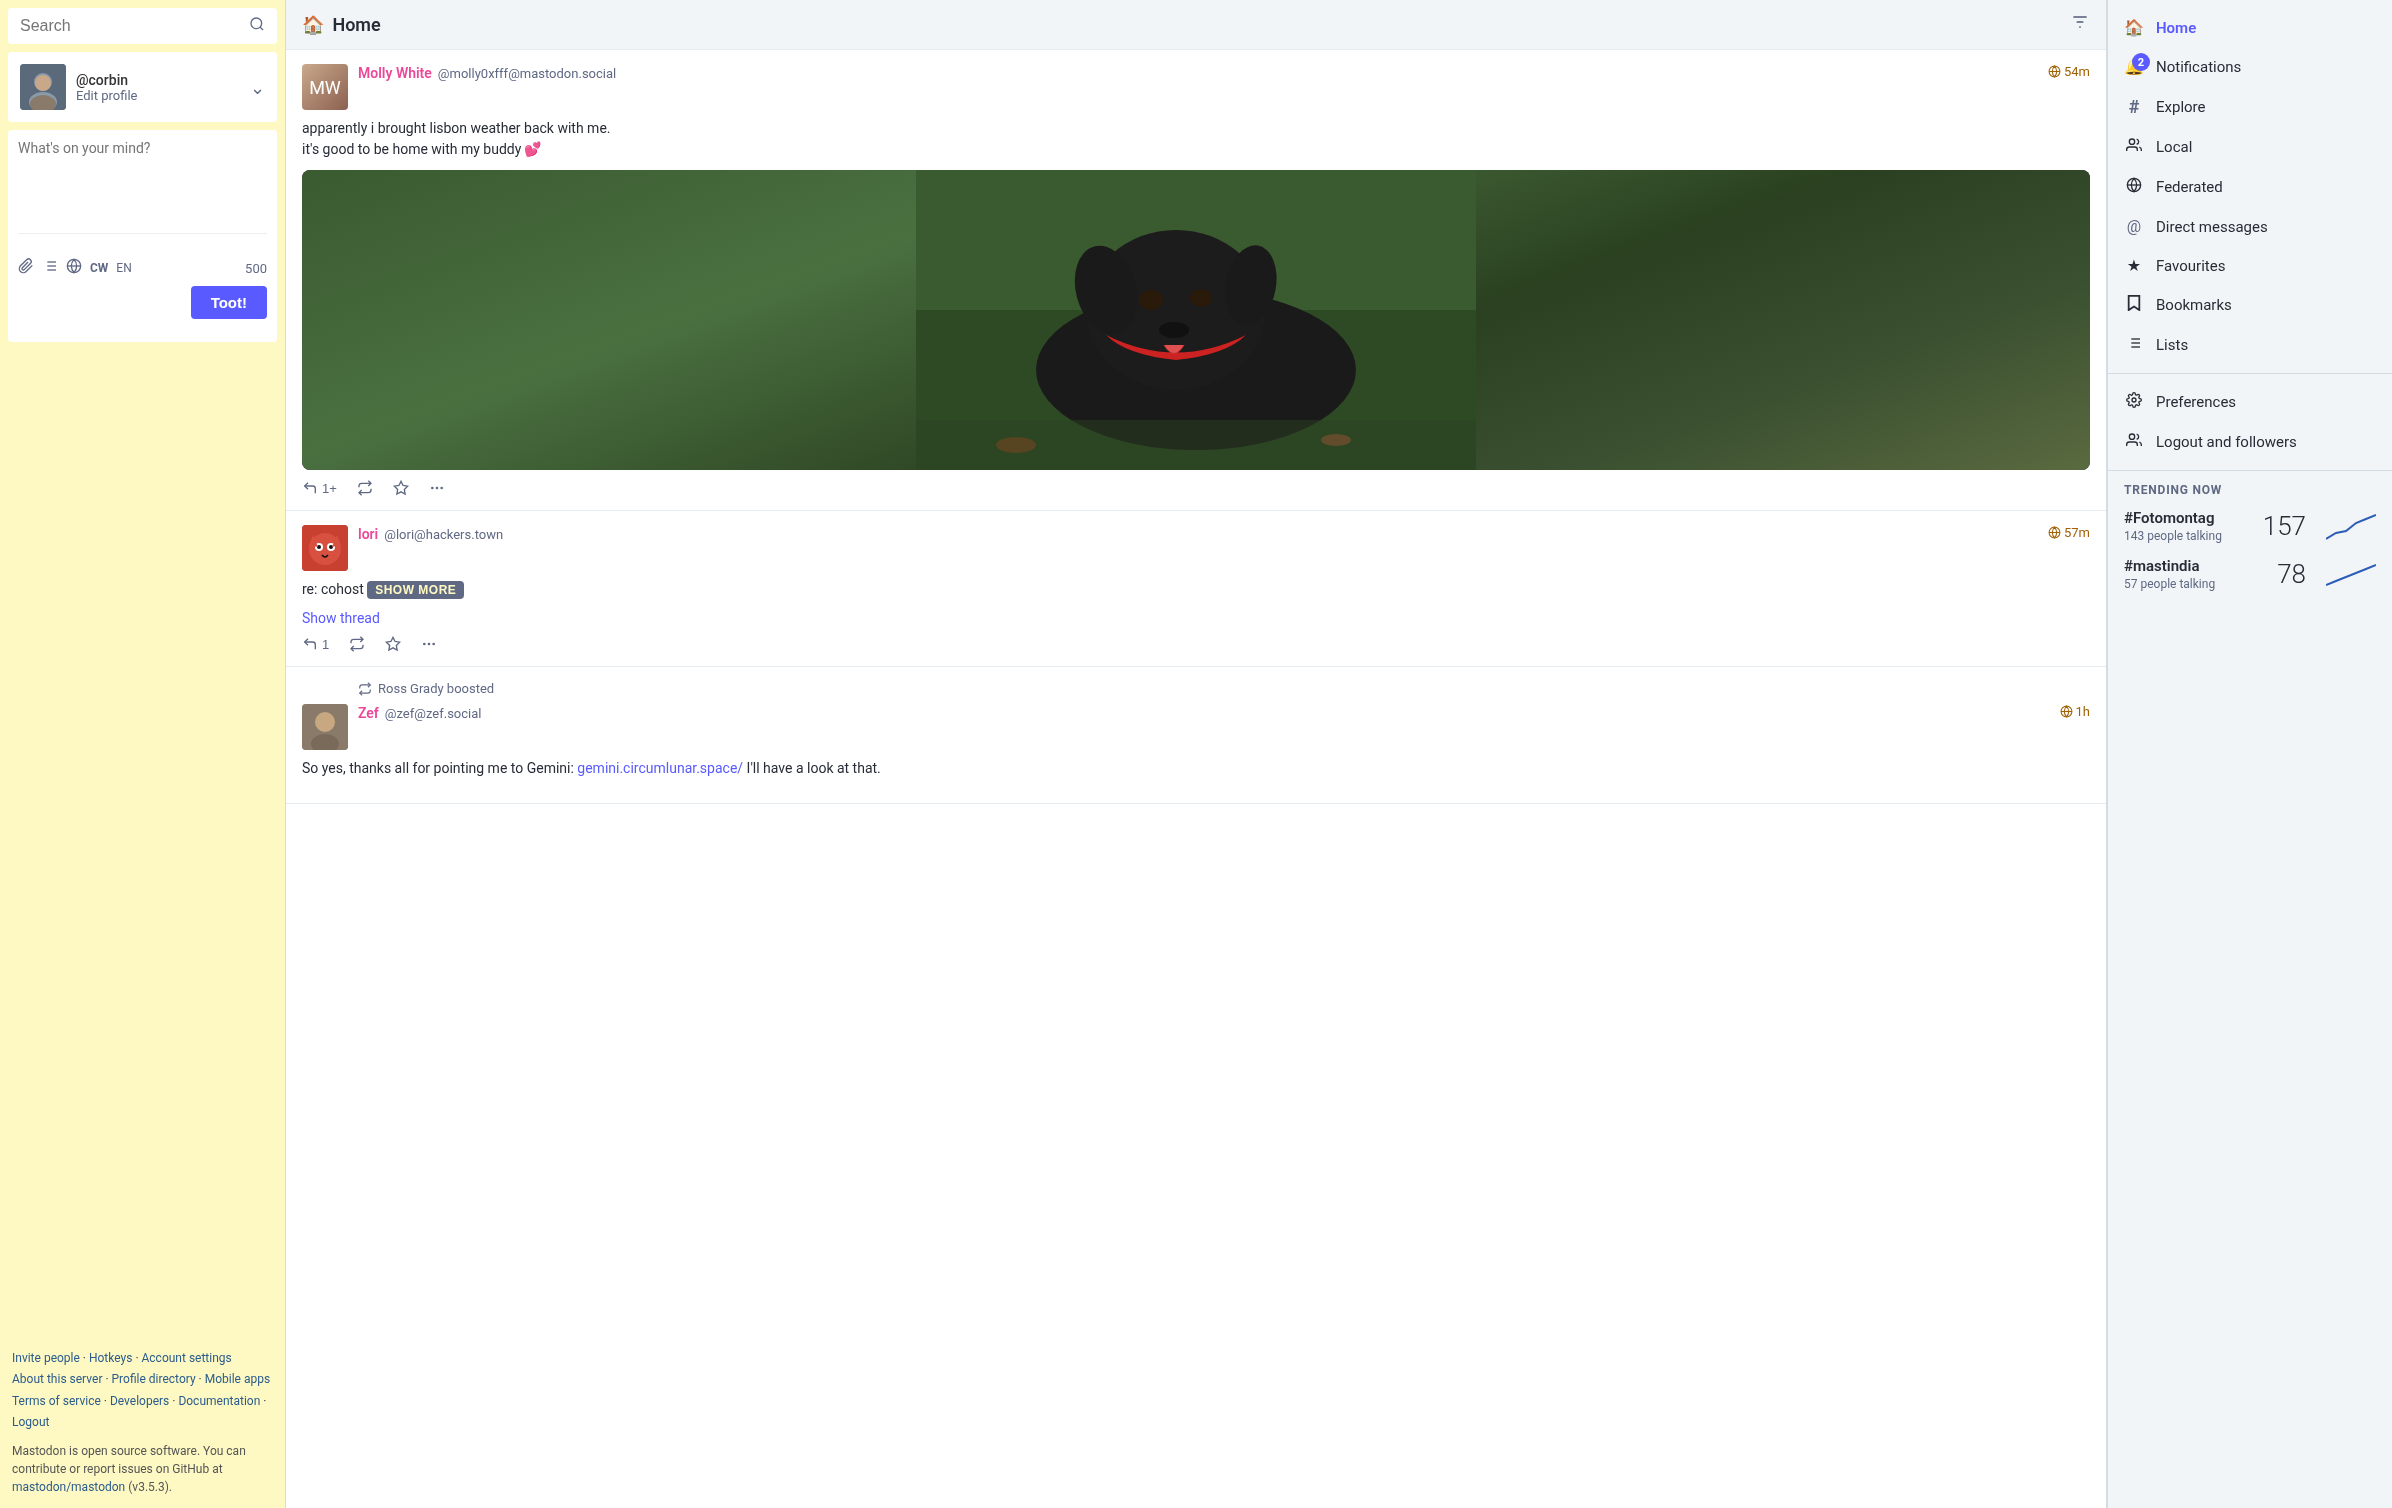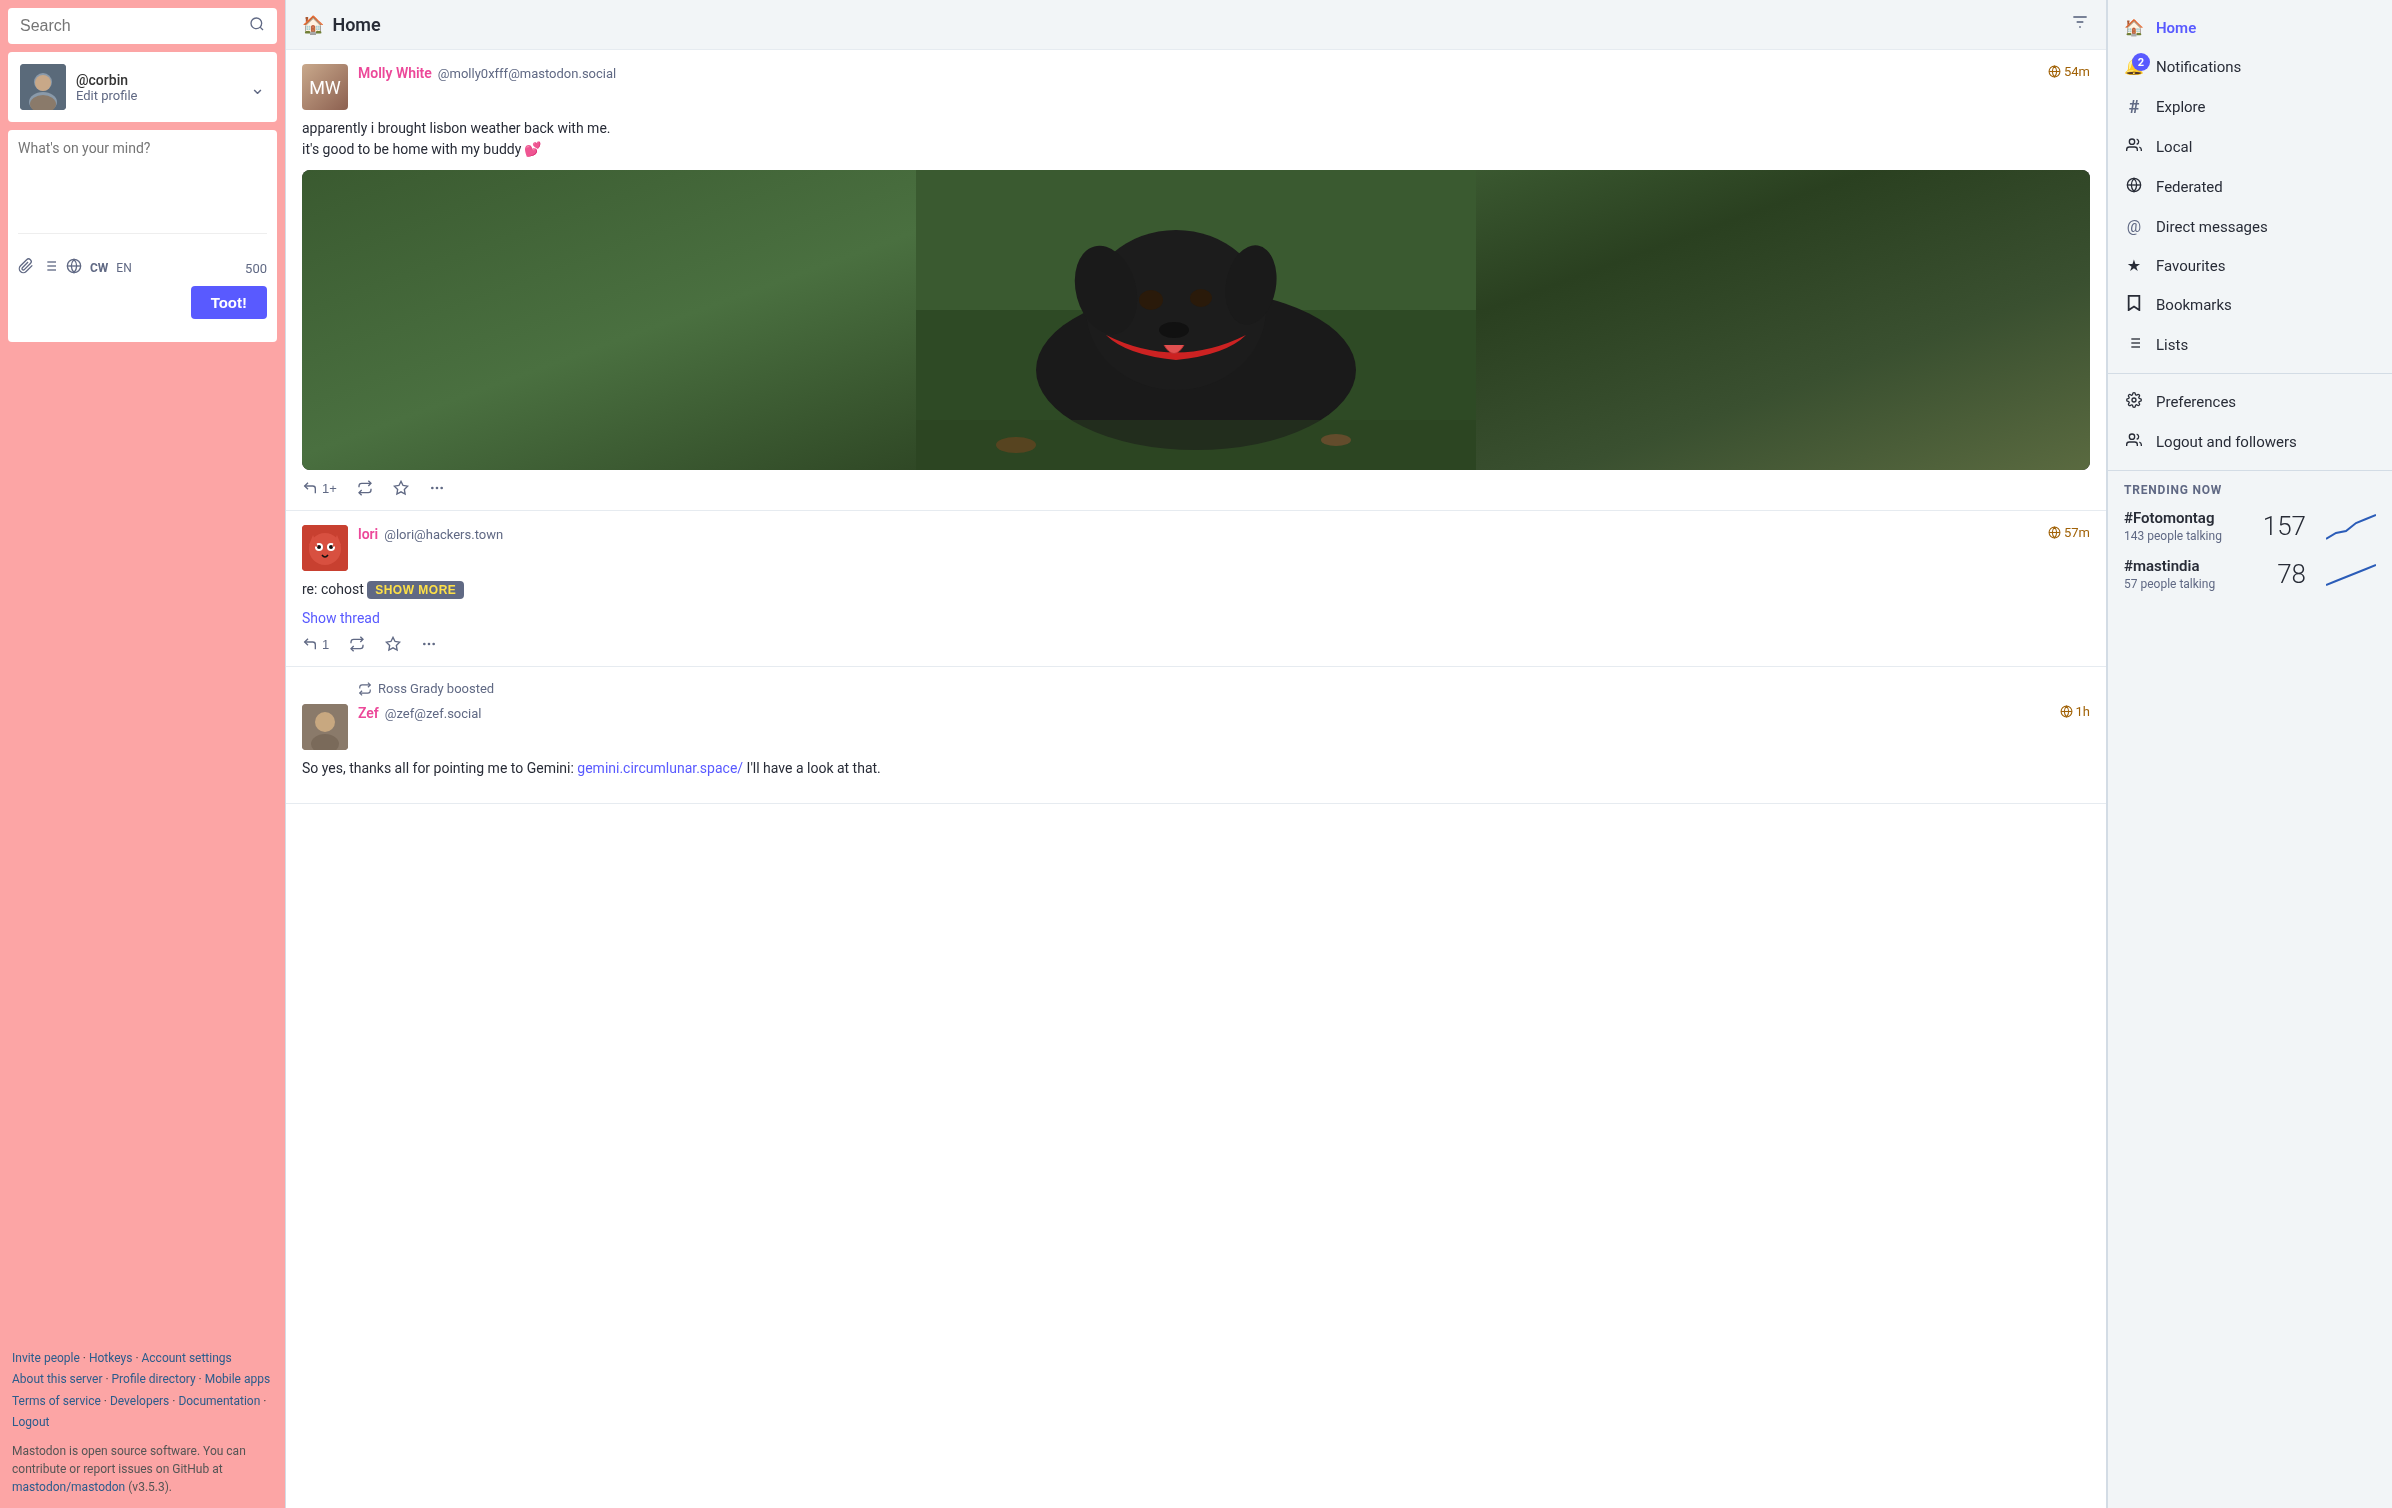--- a/index.html
+++ b/index.html
@@ -9,21 +9,21 @@
       display: flex;
       height: 100vh;
       overflow: hidden;
       font-size: 14px;
     }
 
     
     .left-col {
       width: 285px;
       min-width: 285px;
-      background: #fca5a5;
+      background: #fef9c3;
       display: flex;
       flex-direction: column;
       padding: 8px;
       gap: 8px;
       overflow-y: auto;
     }
 
     .search-box {
       display: flex;
       align-items: center;
@@ -240,21 +240,21 @@
       color: #606984;
       display: flex;
       align-items: center;
       gap: 6px;
       margin-bottom: 8px;
       padding-left: 56px;
     }
 
     .show-more-btn {
       background: #606984;
-      color: #fde047;
+      color: #fef9c3;
       border: none;
       border-radius: 4px;
       padding: 2px 8px;
       font-size: 12px;
       font-weight: 600;
       cursor: pointer;
       text-transform: uppercase;
       letter-spacing: 0.5px;
     }
 

